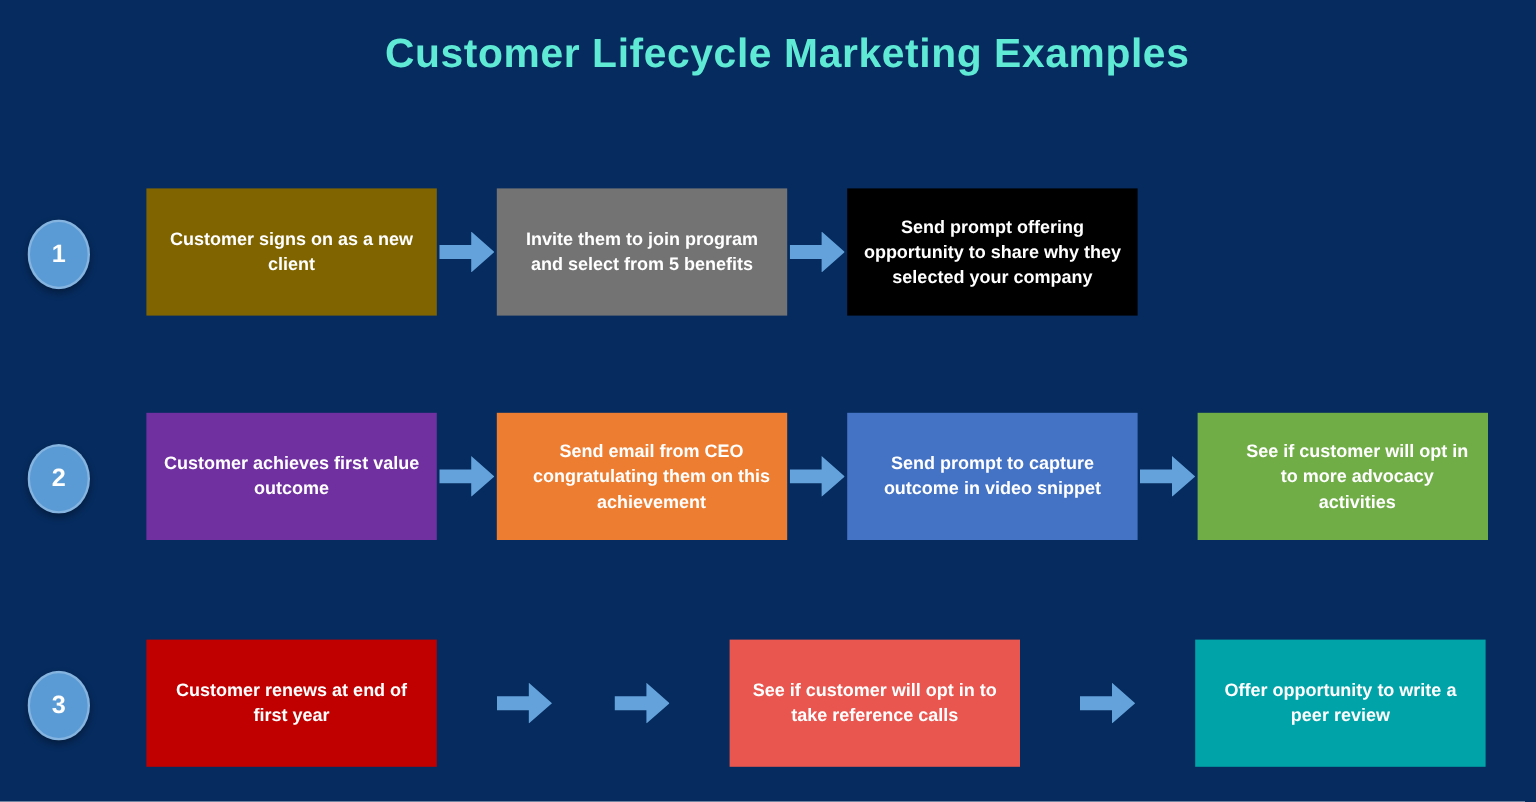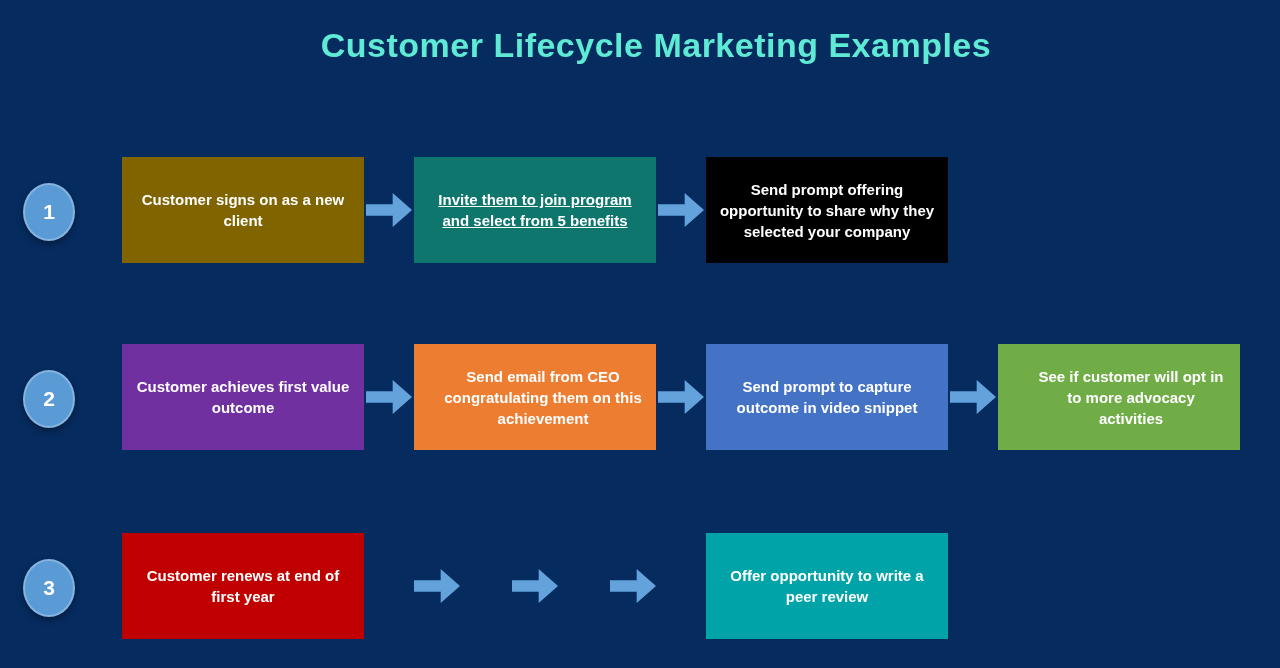--- a/index.html
+++ b/index.html
@@ -71,21 +71,21 @@
     <span>3</span>
   </div>
 
   <div class="row row-1">
     <div class="box" style="background-color: rgb(127, 100, 0);">
       <span>Customer signs on as a new client</span>
     </div>
     <div class="gap">
       <div class="arrow" style="background-color: rgb(99, 162, 219);"></div>
     </div>
-    <div class="box" style="background-color: #0f766e; text-decoration: underline;">
+    <div class="box" style="background-color: #737373;">
       <span>Invite them to join program and select from 5 benefits</span>
     </div>
     <div class="gap">
       <div class="arrow" style="background-color: rgb(99, 162, 219);"></div>
     </div>
     <div class="box" style="background-color: #000000;">
       <span>Send prompt offering opportunity to share why they selected your company</span>
     </div>
   </div>
 
@@ -116,20 +116,23 @@
   <div class="row row-3">
     <div class="box" style="background-color: rgb(192, 0, 0);">
       <span>Customer renews at end of first year</span>
     </div>
     <div class="gap">
       <div class="arrow" style="background-color: rgb(99, 162, 219);"></div>
     </div>
     <div class="gap">
       <div class="arrow" style="background-color: rgb(99, 162, 219);"></div>
     </div>
+    <div class="box" style="background-color: rgb(232, 86, 79);">
+      <span>See if customer will opt in to take reference calls</span>
+    </div>
     <div class="gap">
       <div class="arrow" style="background-color: rgb(99, 162, 219);"></div>
     </div>
     <div class="box" style="background-color: rgb(0, 163, 168); justify-content: center;">
       <span>Offer opportunity to write a peer review</span>
     </div>
   </div>
 
 </div>
 

